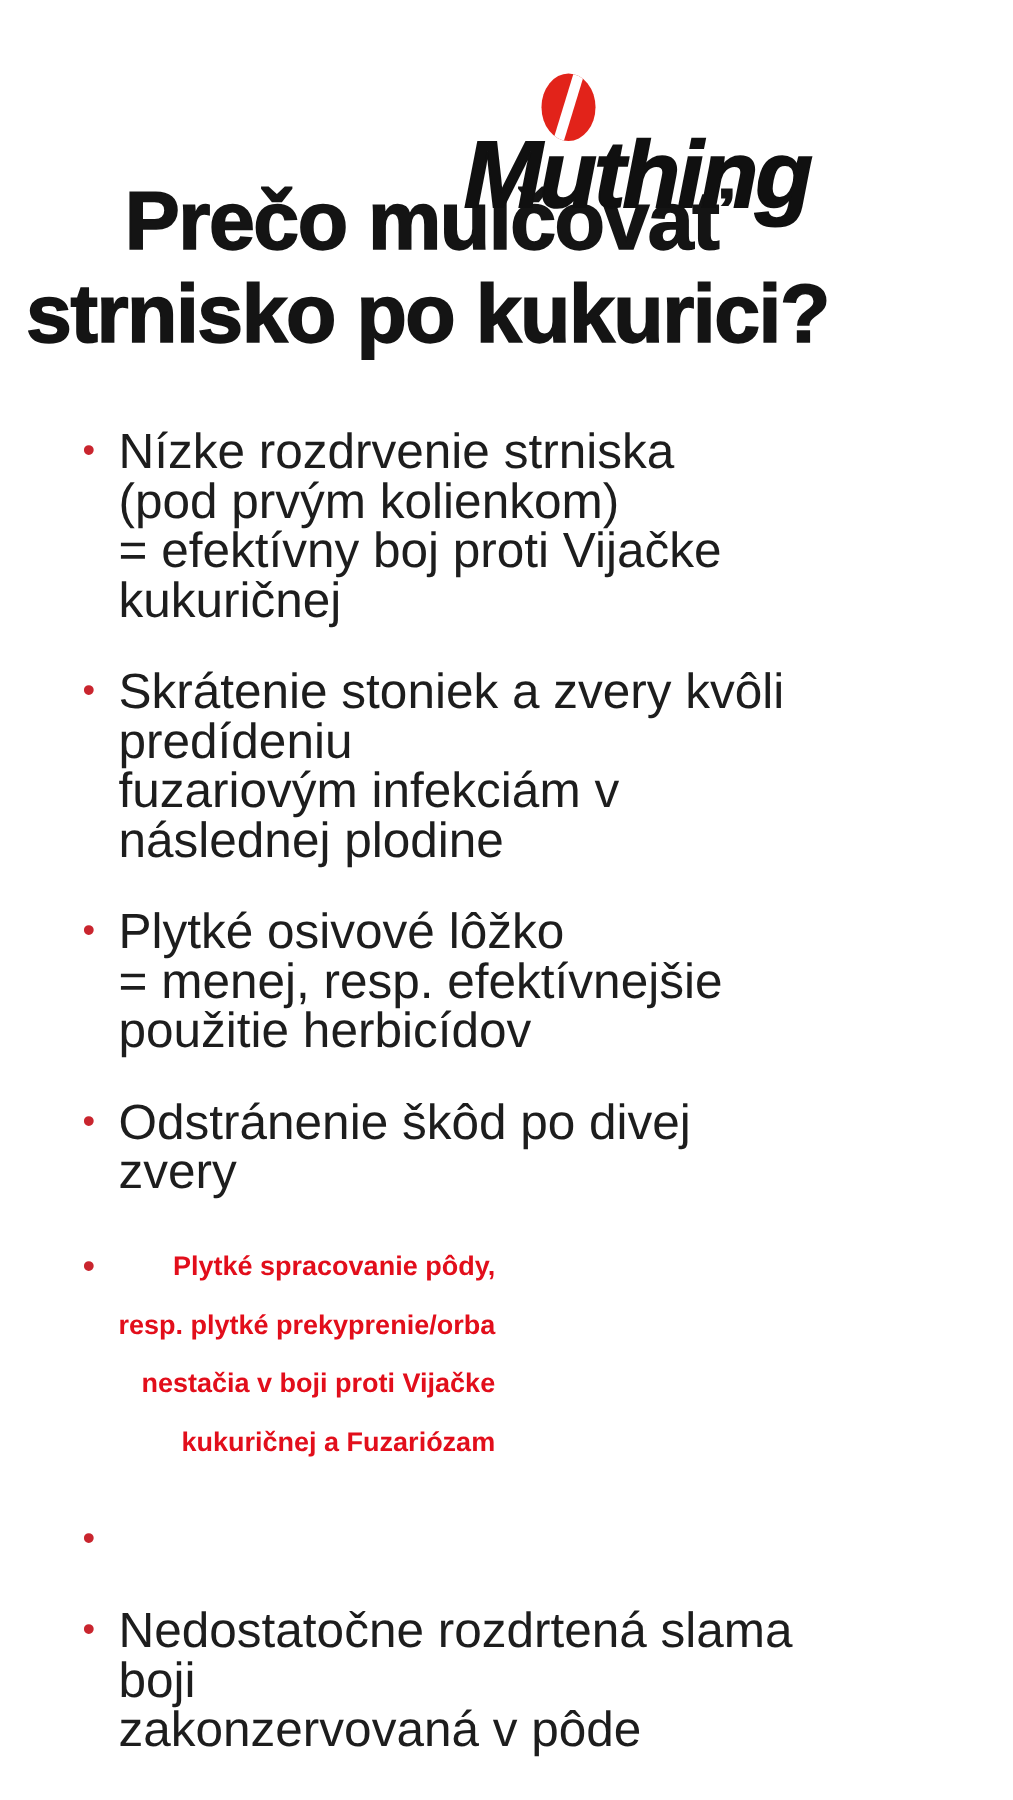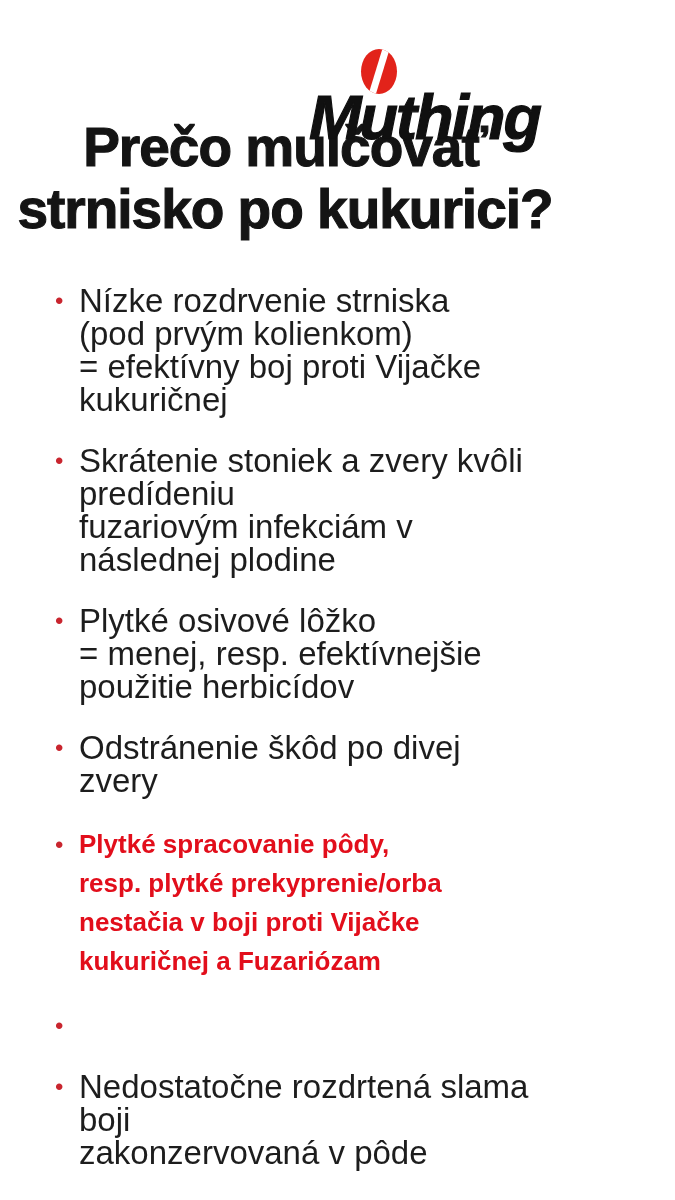--- a/index.html
+++ b/index.html
@@ -83,22 +83,23 @@
   }
   .txt {
     font-size: 33px;
     line-height: 33px;
     color: #1d1d1d;
     white-space: pre-line;
   }
   li.em .txt {
     color: #e20e1b;
     font-weight: bold;
-    font-size: 26px;
+    font-size: 18px;
     line-height: 39px;
+    text-align: right;
   }
   li.em .bullet { line-height: 39px; }
 </style>
 </head>
 <body>
 
 <div class="page">
 
   <div class="logo">
     <span>M</span><span class="logo-u"><span>u</span><span class="logo-disc">

